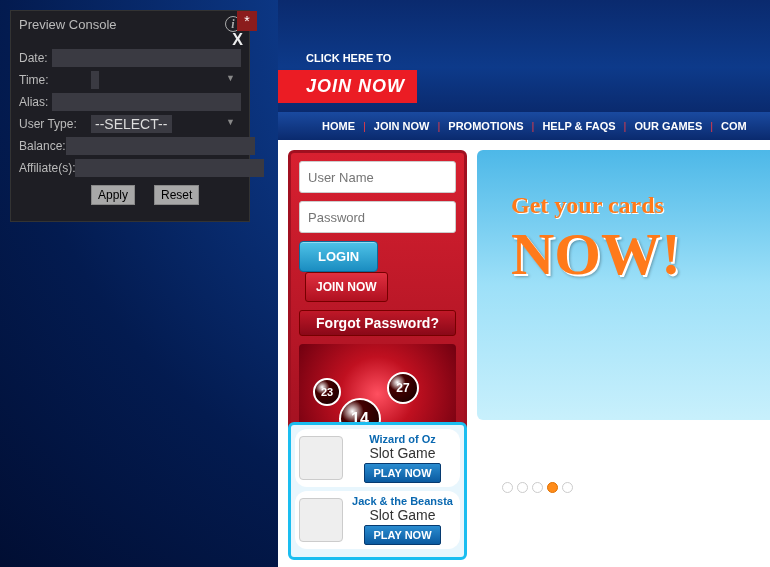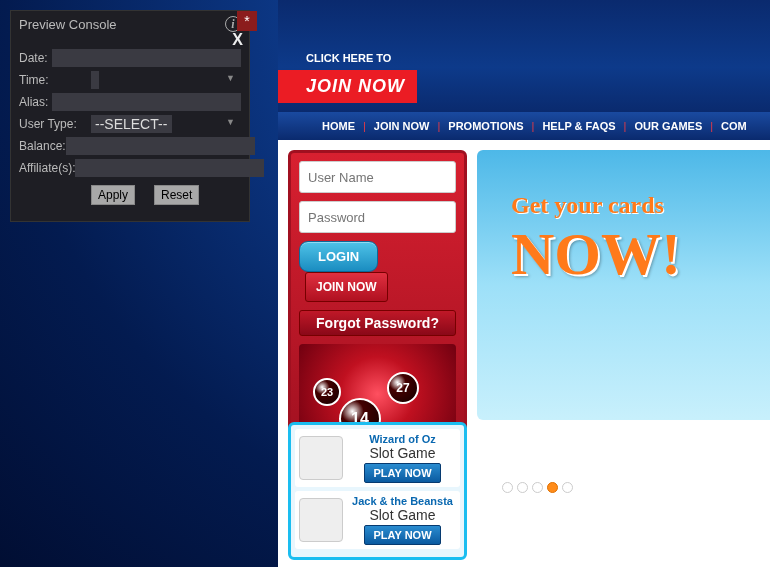--- a/index.html
+++ b/index.html
@@ -135,21 +135,21 @@
   border: 1px solid #ccc; border-radius: 3px;
   padding: 0 8px; margin-bottom: 8px;
   font-size: 13px; color: #888;
   background: #fff;
 }
 .login-btn {
   display: inline-block;
   background: linear-gradient(180deg, #4fc3e8 0%, #1a8cc0 100%);
   color: #fff; font-weight: bold; font-size: 13px;
   padding: 7px 18px; border: 1px solid #0a6a9a;
-  border-radius: 9px; cursor: pointer;
+  border-radius: 4px; cursor: pointer;
   box-shadow: inset 0 1px 0 rgba(255,255,255,0.4);
   text-align: right;
 }
 .join-btn {
   display: inline-block;
   background: linear-gradient(180deg, #e03040 0%, #b01020 100%);
   color: #fff; font-weight: bold; font-size: 12px;
   padding: 7px 10px; border: 1px solid #700;
   border-radius: 3px; cursor: pointer; margin-left: 6px;
 }
@@ -178,21 +178,21 @@
 .ball.b23 { width: 28px; height: 28px; left: 14px; top: 34px; font-size: 11px; }
 
 .games-box {
   position: absolute; left: 10px; top: 282px;
   width: 179px;
   border: 3px solid #1abdf0;
   border-radius: 6px;
   background: #e8f6fd; padding: 4px;
 }
 .game-row {
-  background: #fff; border-radius: 3px; padding: 4px;
+  background: #fff; border-radius: 12px; padding: 4px;
   display: flex; gap: 6px; margin-bottom: 4px;
   align-items: center;
 }
 .game-thumb {
   width: 44px; height: 44px;
   background: #eee; border: 1px solid #ccc; border-radius: 4px;
 }
 .game-info { flex: 1; text-align: center; }
 .game-title {
   color: #0a68b0; font-size: 11px; font-weight: bold;

